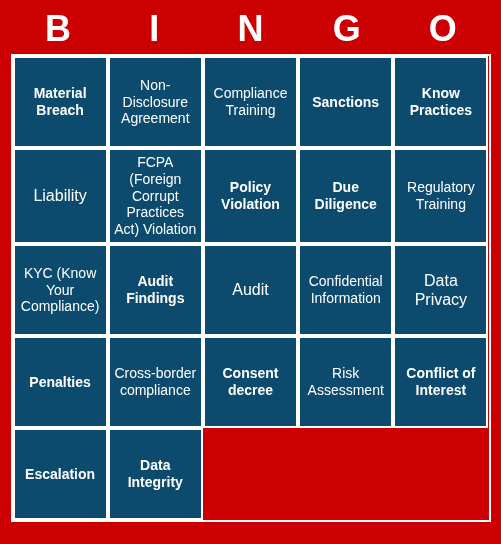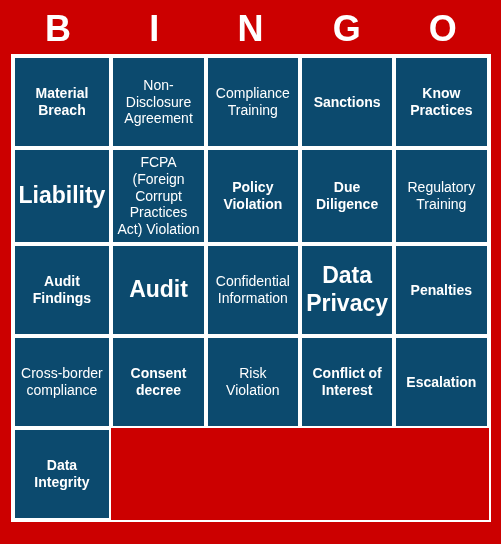--- a/index.html
+++ b/index.html
@@ -44,22 +44,22 @@
       align-items: center;
       justify-content: center;
       text-align: center;
       padding: 4px;
       font-size: 11px;
       font-weight: normal;
       line-height: 1.2;
       cursor: pointer;
     }
     .bingo-cell.large-text {
-      font-size: 23px;
-      font-weight: bold;
+      font-size: 16px;
+      font-weight: normal;
     }
     .bingo-cell.medium-text {
       font-size: 14px;
       font-weight: bold;
     }
     .bingo-cell.small-text {
       font-size: 14px;
     }
   </style>
 </head>
@@ -76,24 +76,25 @@
 <div class="bingo-cell medium-text">Material Breach</div>
     <div class="bingo-cell small-text">Non-Disclosure Agreement</div>
     <div class="bingo-cell small-text">Compliance Training</div>
     <div class="bingo-cell medium-text">Sanctions</div>
     <div class="bingo-cell medium-text">Know Practices</div>
     <div class="bingo-cell large-text">Liability</div>
     <div class="bingo-cell small-text">FCPA (Foreign Corrupt Practices Act) Violation</div>
     <div class="bingo-cell medium-text">Policy Violation</div>
     <div class="bingo-cell medium-text">Due Diligence</div>
     <div class="bingo-cell small-text">Regulatory Training</div>
+    <div class="bingo-cell small-text">KYC (Know Your Compliance)</div>
     <div class="bingo-cell medium-text">Audit Findings</div>
     <div class="bingo-cell large-text">Audit</div>
     <div class="bingo-cell small-text">Confidential Information</div>
     <div class="bingo-cell large-text">Data Privacy</div>
     <div class="bingo-cell medium-text">Penalties</div>
     <div class="bingo-cell small-text">Cross-border compliance</div>
     <div class="bingo-cell medium-text">Consent decree</div>
-    <div class="bingo-cell small-text">Risk Violation</div>
+    <div class="bingo-cell small-text">Risk Assessment</div>
     <div class="bingo-cell medium-text">Conflict of Interest</div>
     <div class="bingo-cell medium-text">Escalation</div>
     <div class="bingo-cell medium-text">Data Integrity</div>
   </div>
 
 </body></html>

